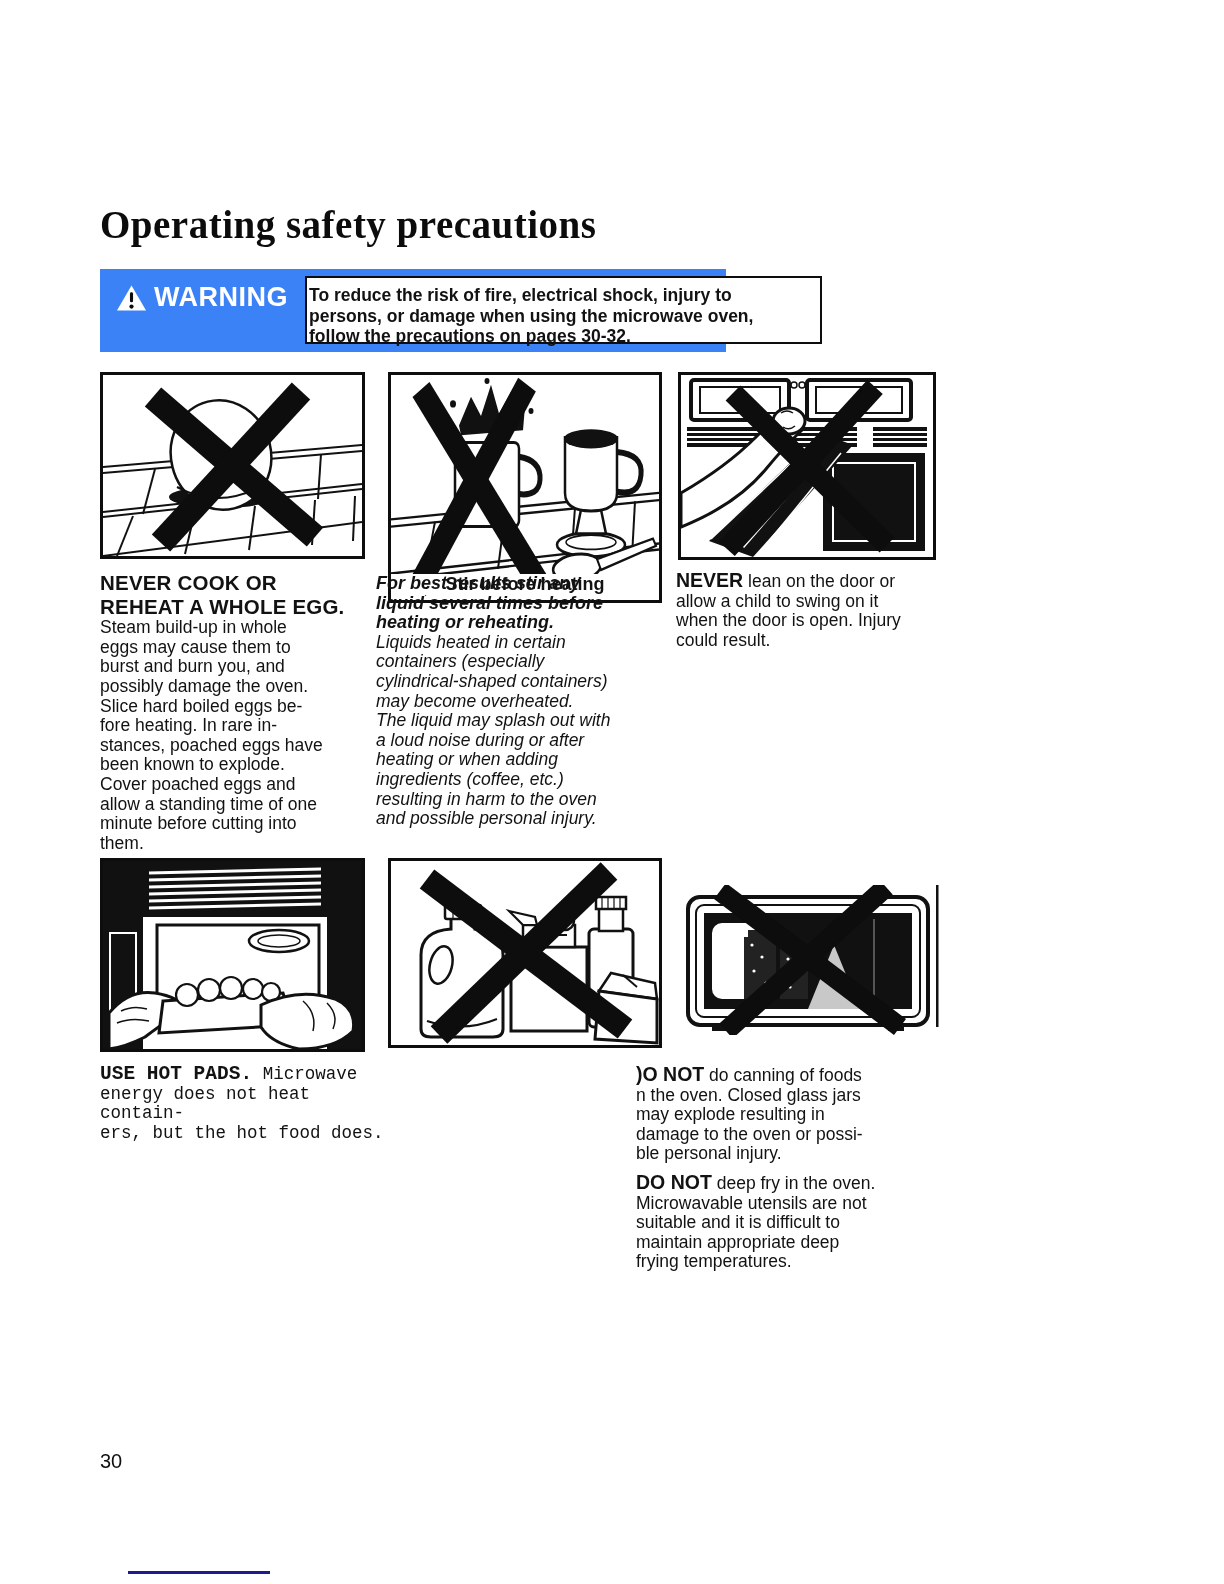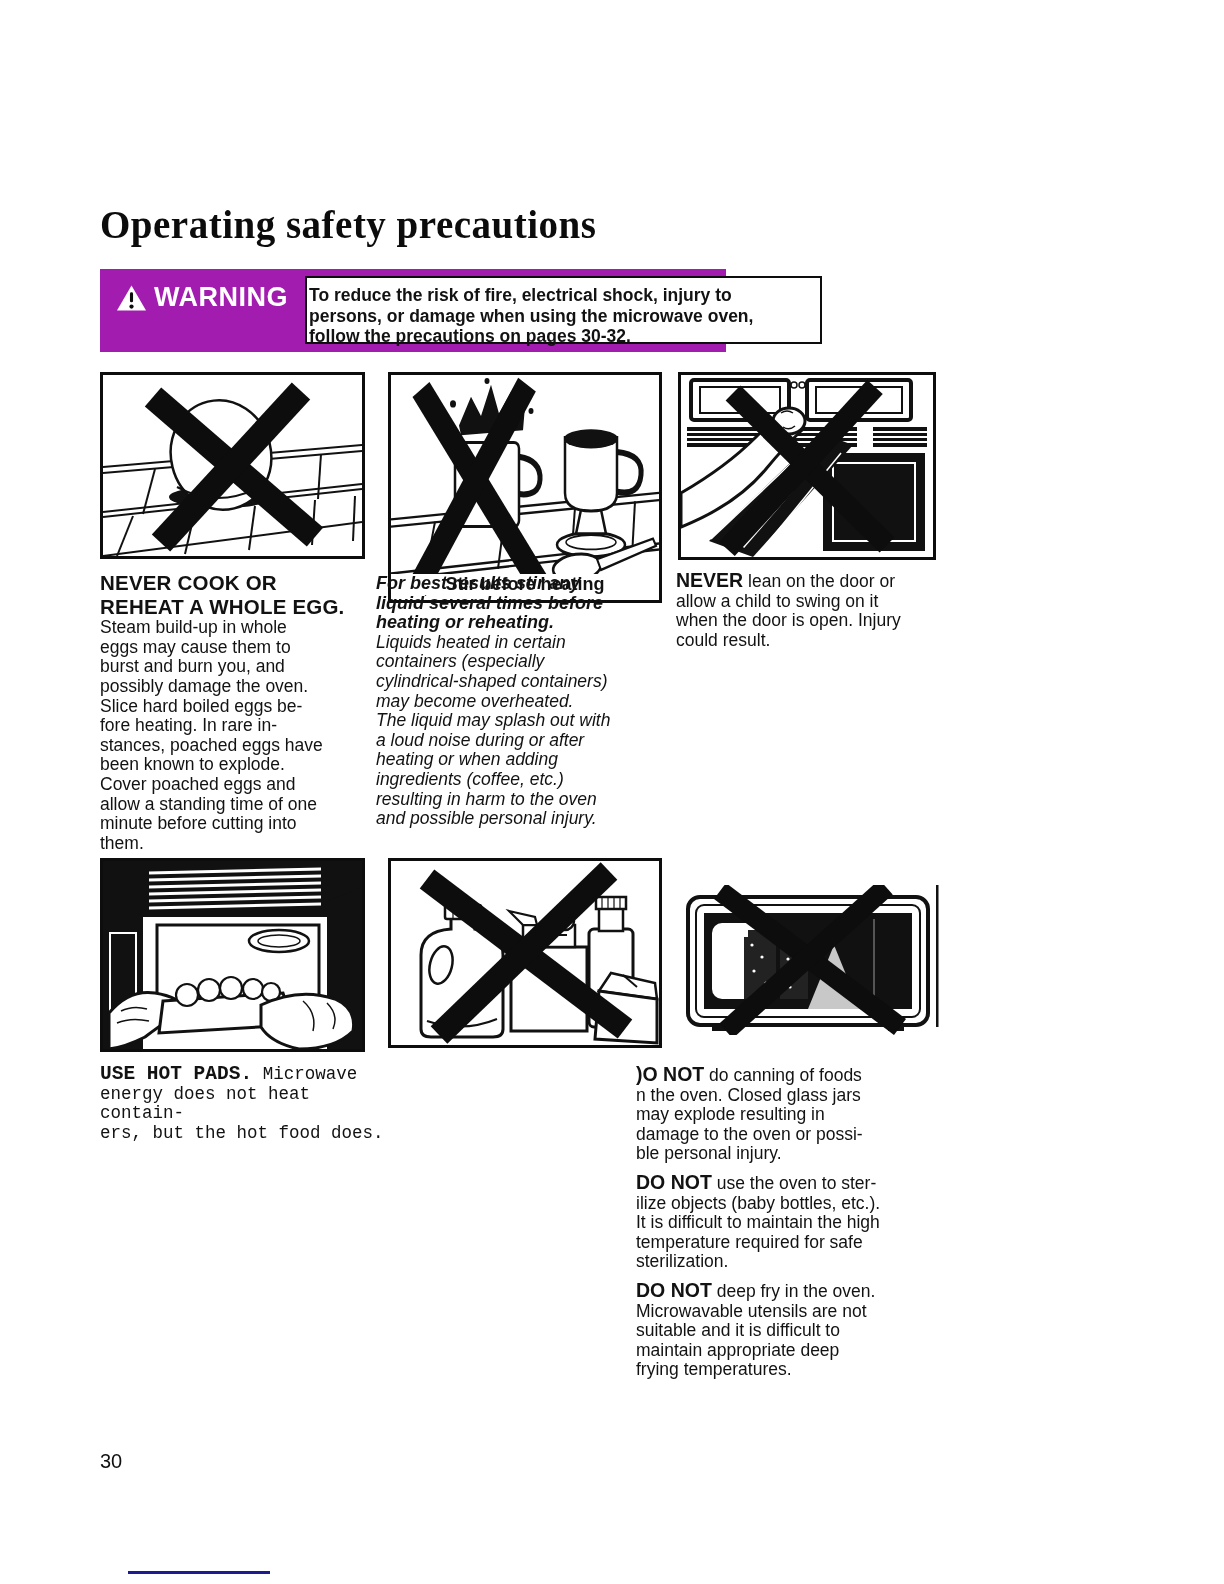--- a/index.html
+++ b/index.html
@@ -3,21 +3,21 @@
 <meta charset="utf-8">
 <style>
   :root{ --ink:#121212; }
   html,body{margin:0;padding:0;background:#fff;}
   .page{position:relative;width:1224px;height:1584px;background:#fff;overflow:hidden;
         font-family:"Liberation Sans",sans-serif;color:var(--ink);}
   .title{position:absolute;left:100px;top:202px;margin:0;
          font-family:"Liberation Serif",serif;font-weight:bold;font-size:39px;
          letter-spacing:.5px;color:#0c0c0c;}
   
-  .warnbox{position:absolute;left:100px;top:269px;width:626px;height:83px;background:#a21caf;}
+  .warnbox{position:absolute;left:100px;top:269px;width:626px;height:83px;background:#3b82f6;}
   .warnlabel{position:absolute;left:16px;top:13px;display:flex;align-items:center;gap:7px;}
   .warnword{color:#fff;font-weight:bold;font-size:27px;letter-spacing:.5px;}
   .warninner{position:absolute;left:205px;top:7px;width:517px;height:68px;background:#fff;
              border:2px solid #0d0d0d;box-sizing:border-box;}
   .warntext{margin:0;padding:7px 2px;font-size:17.5px;font-weight:bold;line-height:20.5px;
             white-space:pre-line;}
   
   .panel{position:absolute;background:#fff;border:3px solid #0d0d0d;box-sizing:border-box;}
   .panel svg{position:absolute;left:0;top:0;width:100%;height:100%;}
   .p1{left:100px;top:372px;width:265px;height:187px;}
@@ -320,25 +320,20 @@
 ers, but the hot food does.</span></p>
   </div>
 
 
   <div class="tcol t6">
     <p class="body"><b class="b-run">)O NOT</b><span> do canning of foods
 n the oven. Closed glass jars
 may explode resulting in
 damage to the oven or possi-
 ble personal injury.</span></p>
-    <p class="body"><b class="b-run">DO NOT</b><span> use the oven to ster-
-ilize objects (baby bottles, etc.).
-It is difficult to maintain the high
-temperature required for safe
-sterilization.</span></p>
     <p class="body"><b class="b-run">DO NOT</b><span> deep fry in the oven.
 Microwavable utensils are not
 suitable and it is difficult to
 maintain appropriate deep
 frying temperatures.</span></p>
   </div>
 
   <div class="pageno">30</div>
   <div class="footer-line"></div>
 

